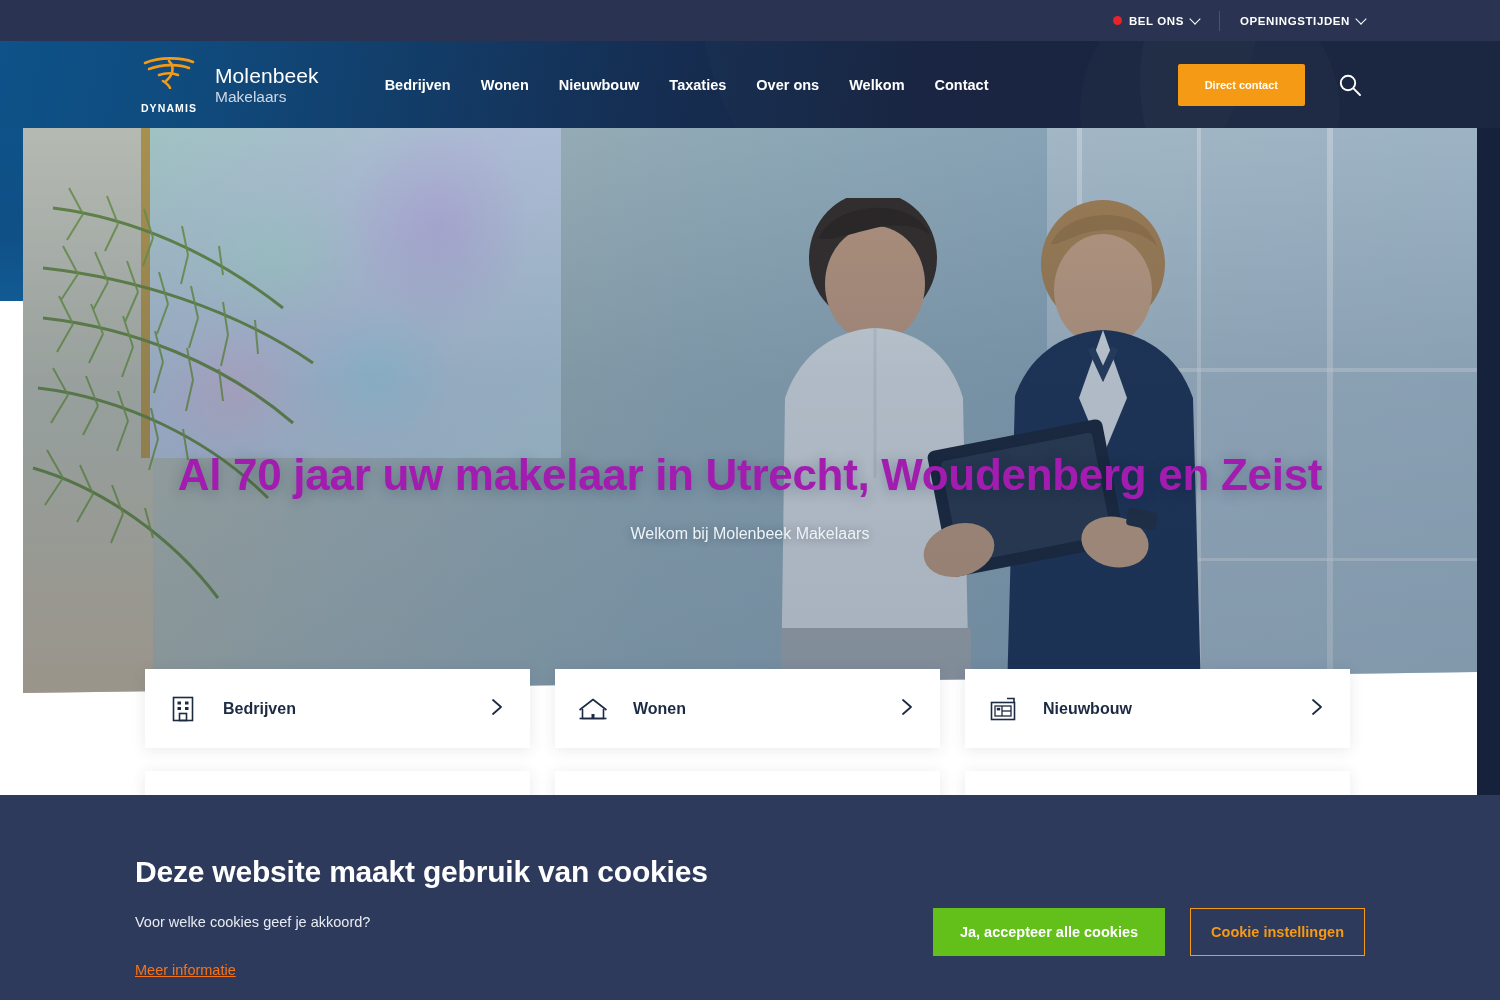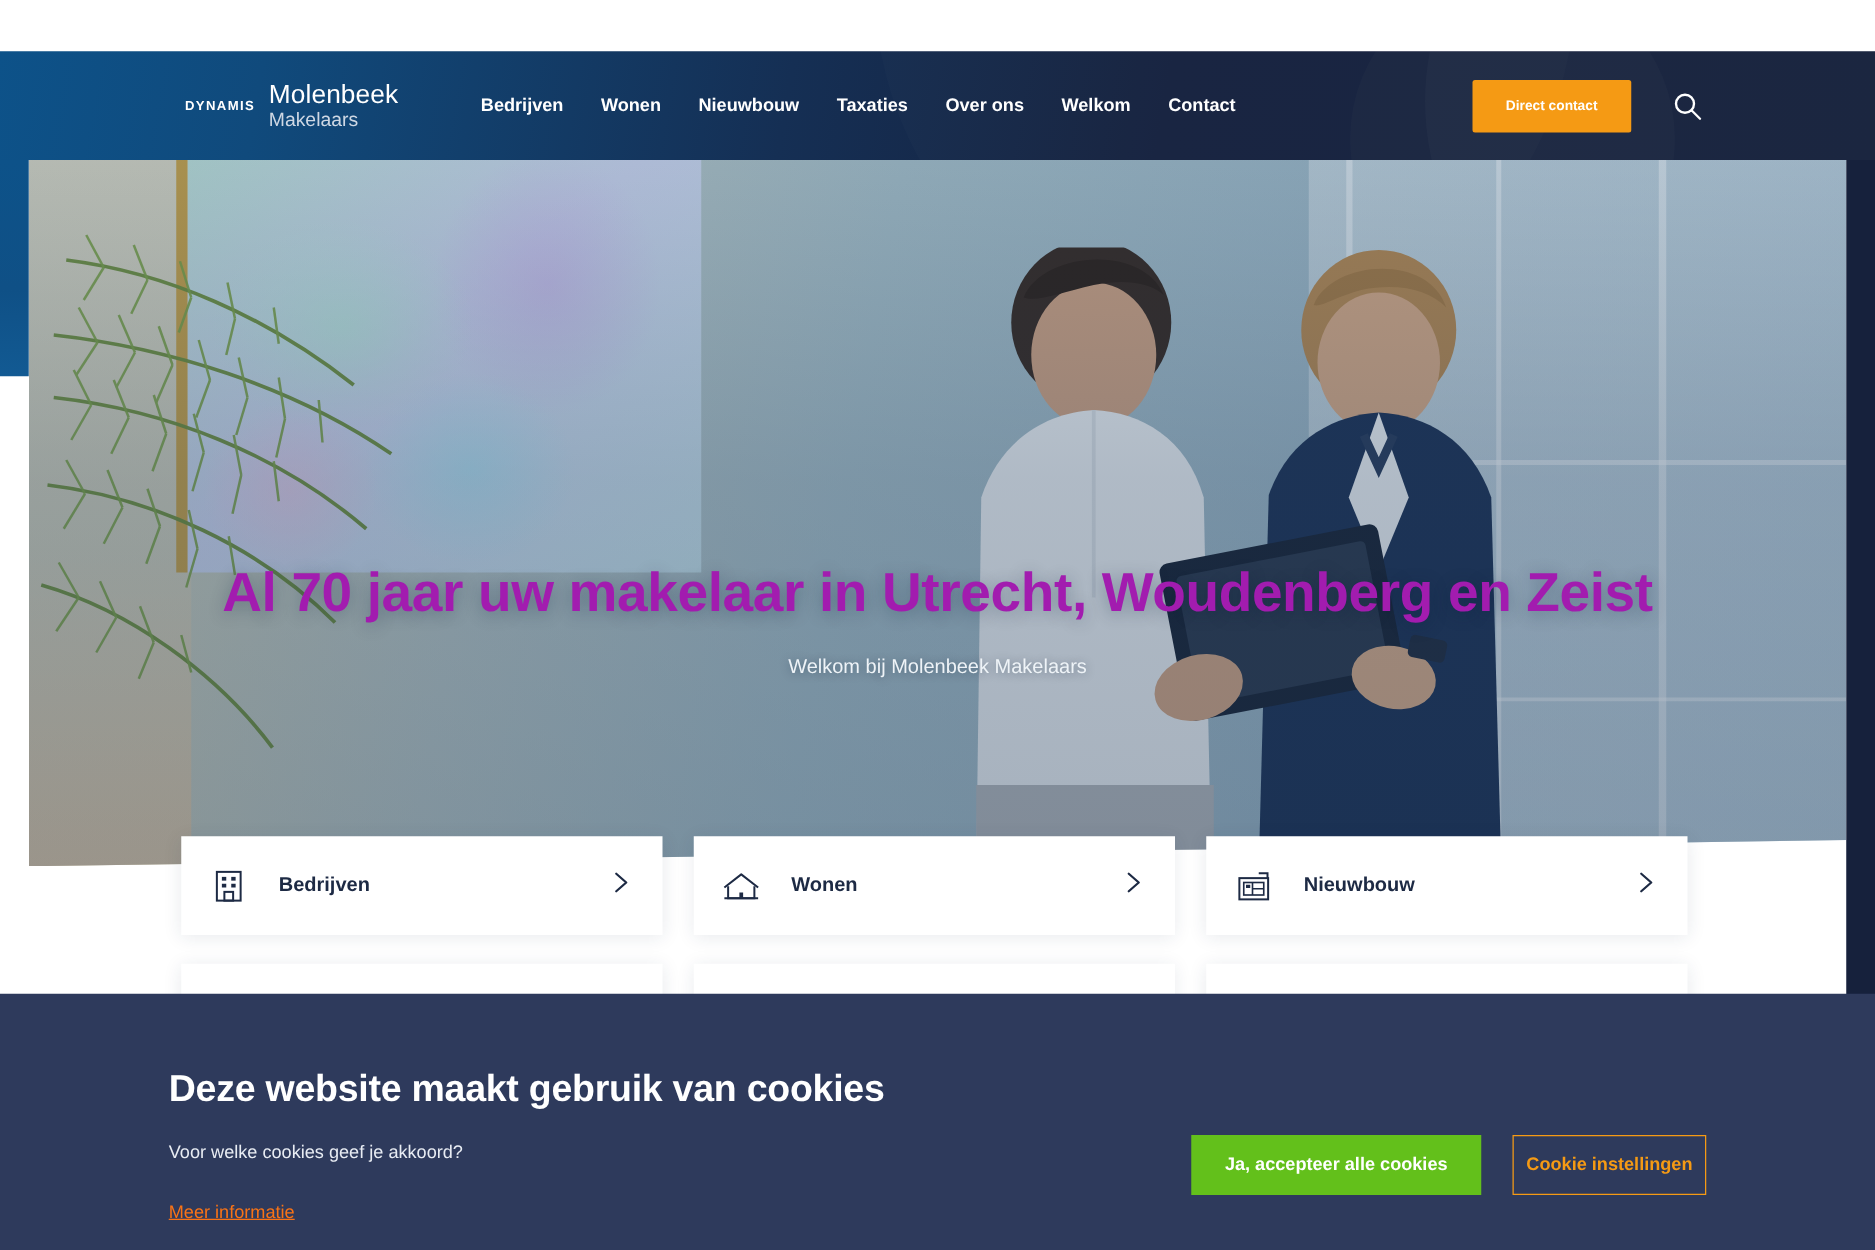--- a/index.html
+++ b/index.html
@@ -41,21 +41,21 @@
   .hb1 { width:420px; height:420px; right:-60px; top:-170px; }
   .hb2 { width:260px; height:260px; right:160px; top:-60px; background:rgba(255,255,255,0.018); }
   .hb3 { width:560px; height:560px; left:700px; top:-330px; background:rgba(255,255,255,0.014); }
   .header-inner {
     position:relative; height:100%; display:flex; align-items:center;
     padding-left:135px; padding-right:133px; z-index:2;
   }
 
   
   .logo { display:flex; align-items:center; gap:12px; cursor:pointer; }
-  .logo-mark { width:68px; display:flex; flex-direction:row; align-items:center; gap:13px; }
+  .logo-mark { width:68px; display:flex; flex-direction:column; align-items:center; gap:13px; }
   .logo-dynamis {
     color:#ffffff; font-size:10.5px; font-weight:700; letter-spacing:1.1px;
   }
   .logo-words { display:flex; flex-direction:column; line-height:1.12; }
   .logo-name { color:#ffffff; font-size:21px; font-weight:400; letter-spacing:.1px; }
   .logo-sub { color:#cfd8e4; font-size:15.5px; font-weight:400; }
 
   
   .nav { display:flex; align-items:center; gap:30px; margin-left:66px; }
   .nav-item {
@@ -155,28 +155,40 @@
     display:inline-block; margin-top:32px; color:#f97316; font-size:14.5px;
     text-decoration:underline; cursor:pointer;
   }
   .cookie-actions { margin-left:auto; padding-top:69px; display:flex; gap:25px; align-items:flex-start; }
   .btn-accept {
     background:#63C01B; color:#fff; font-size:14.5px; font-weight:700;
     padding:16px 27px; border:none; cursor:pointer; white-space:nowrap;
   }
   .btn-settings {
     background:transparent; color:#F59A14; font-size:14.5px; font-weight:700;
-    padding:15px 10px; border:1px solid #F59A14; cursor:pointer; white-space:nowrap;
+    padding:15px 20px; border:1px solid #F59A14; cursor:pointer; white-space:nowrap;
   }
 </style>
 </head>
 <body>
 
 <div id="page">
 
+  <div class="topbar">
+    <div class="topbar-item">
+      <span class="red-dot"></span>
+      <span>BEL ONS</span>
+      <span class="chev"></span>
+    </div>
+    <div class="topbar-sep"></div>
+    <div class="topbar-item">
+      <span>OPENINGSTIJDEN</span>
+      <span class="chev"></span>
+    </div>
+  </div>
 
   <div class="header">
     <div class="header-blob hb1"></div>
     <div class="header-blob hb2"></div>
     <div class="header-blob hb3"></div>
 
     <div class="header-inner">
 
       <div class="logo">
         <div class="logo-mark">

